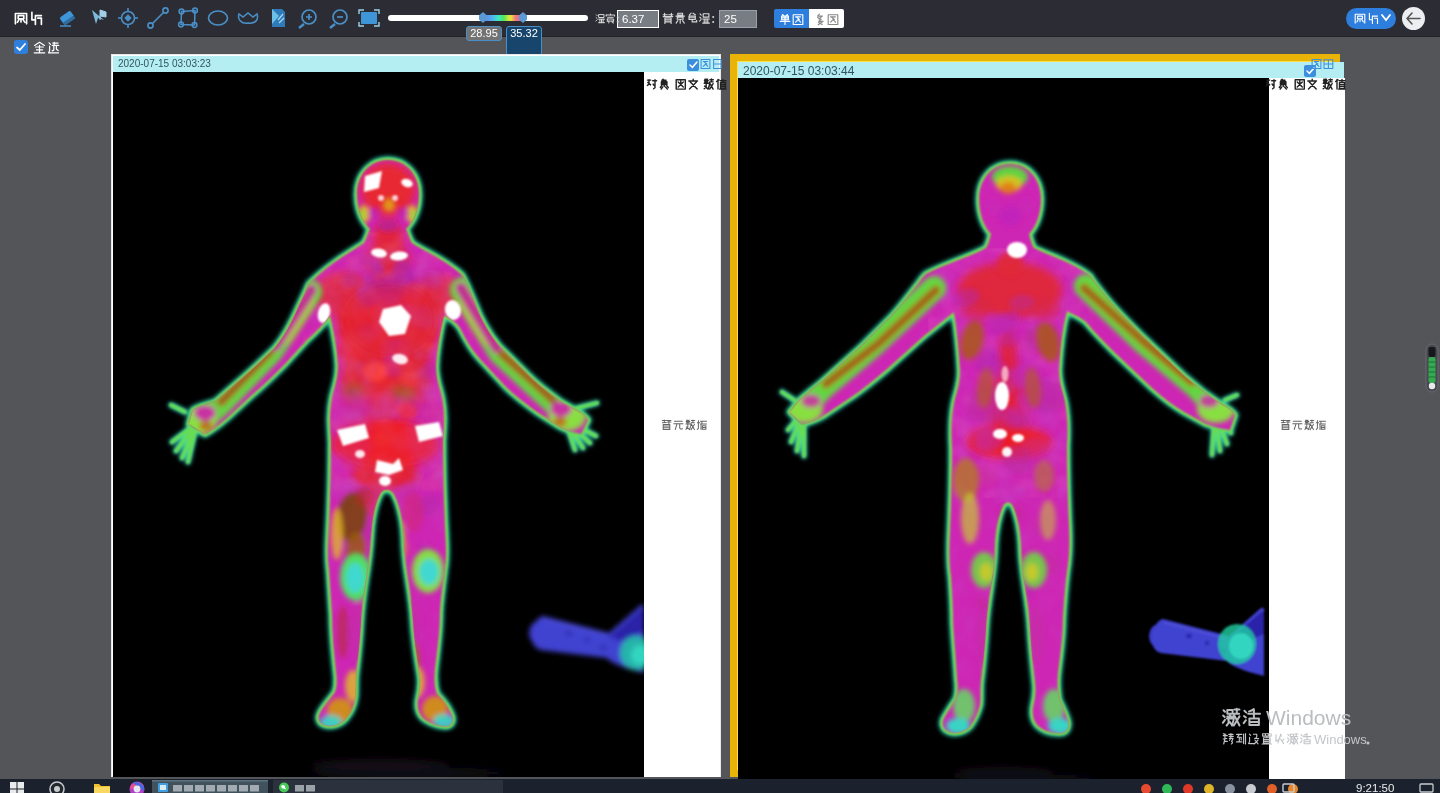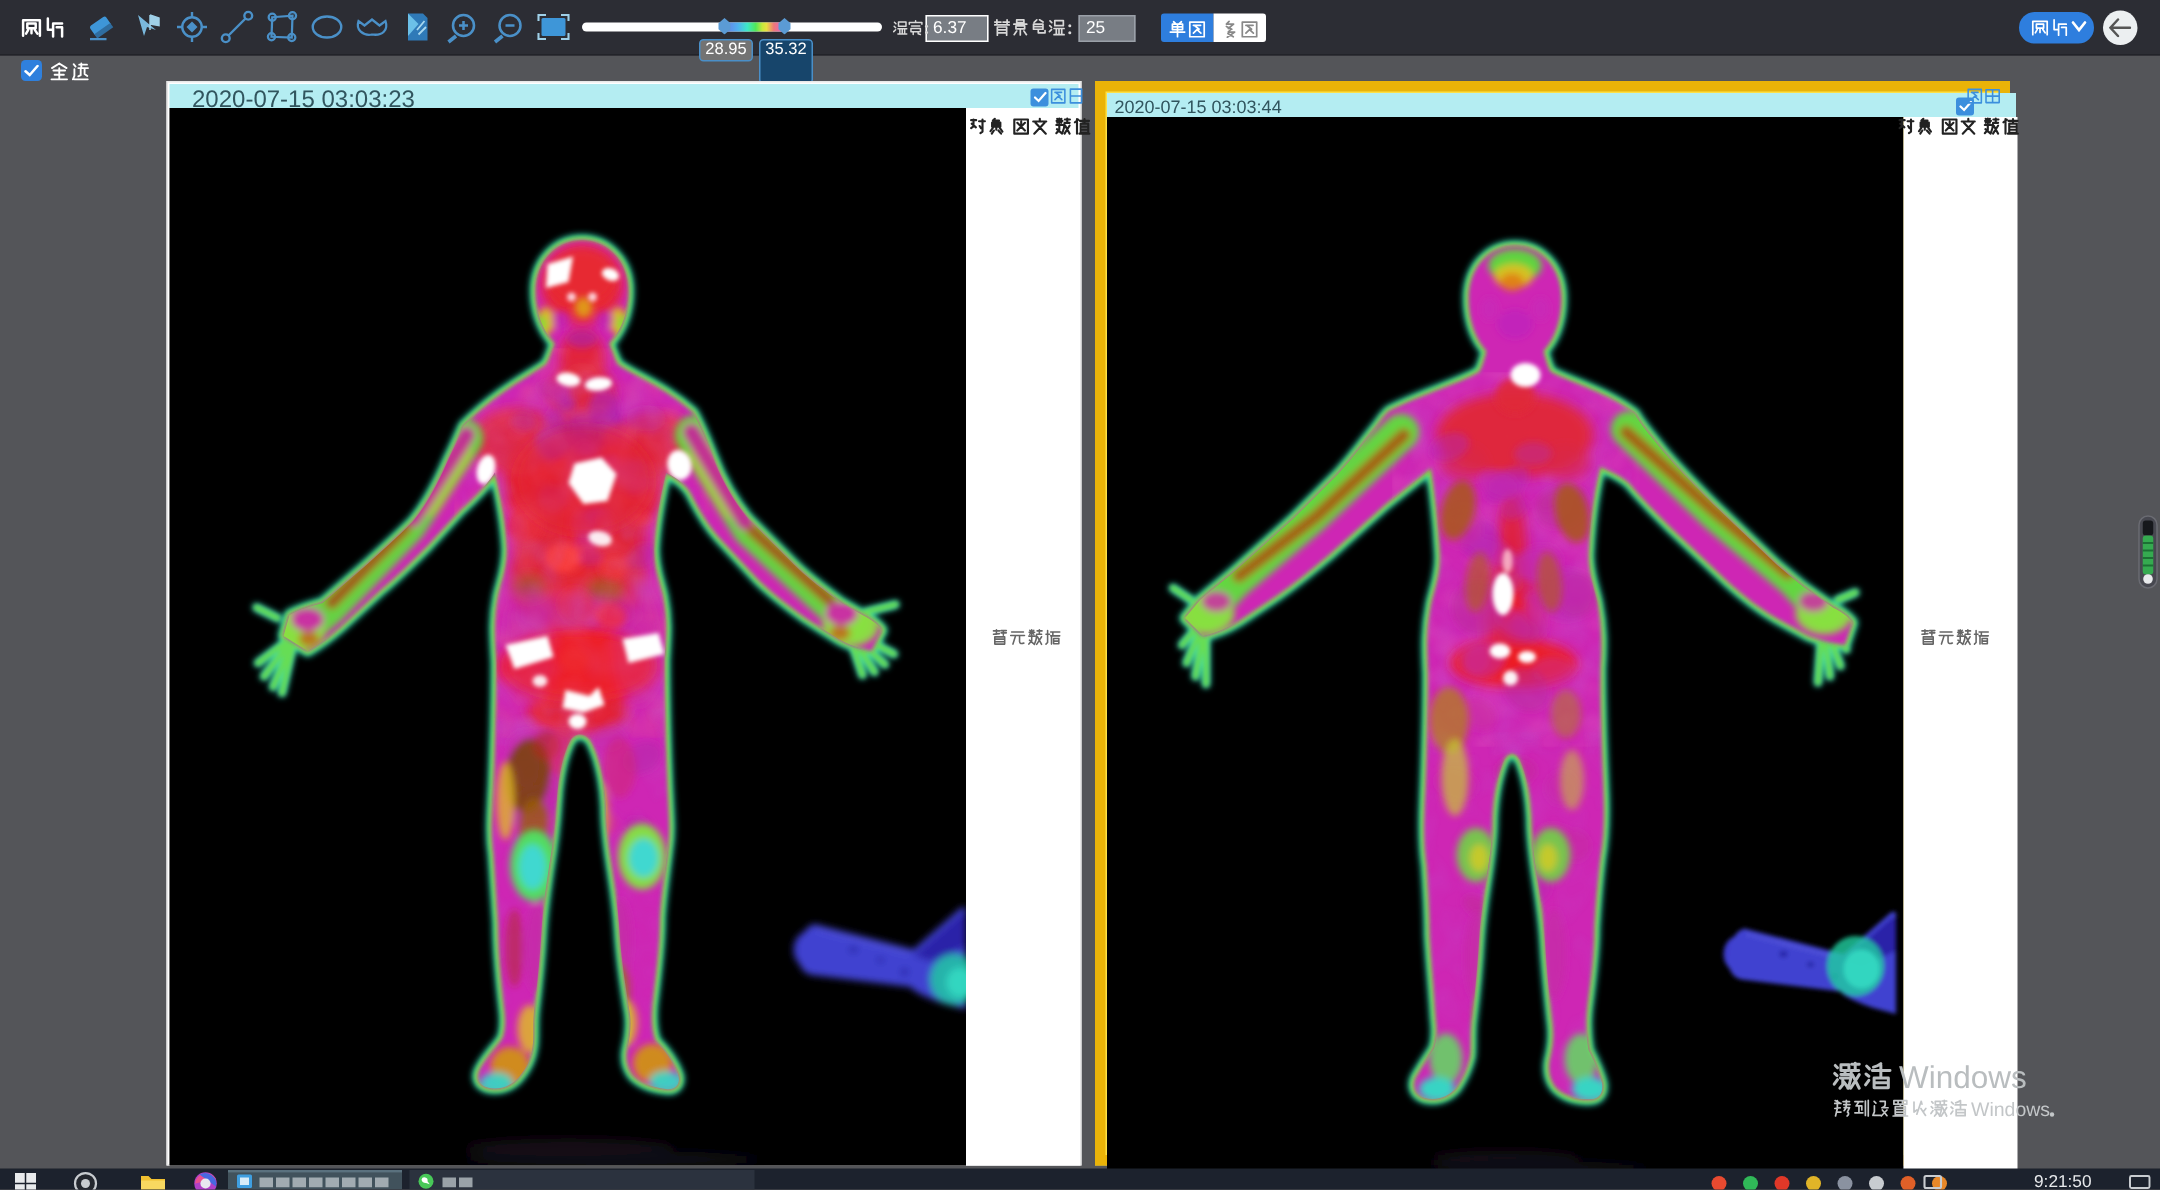--- a/index.html
+++ b/index.html
@@ -111,21 +111,21 @@
     <div class="abs" style="left:14px;top:40px;width:14px;height:14px;background:#2f80dd;border-radius:3px"></div>
     <svg class="abs" style="left:16px;top:43px" width="10" height="9" viewBox="0 0 10 9">
       <path d="M1 4.5 L3.8 7 L9 1" stroke="#fff" stroke-width="1.7" fill="none" stroke-linecap="round"></path>
     </svg>
     <svg style="position:absolute;left:33px;top:41px;z-index:6" width="30" height="16" viewBox="0 0 30 16">
       <path d="M 6.5 1.3 L 1.6 4.4 M 6.5 1.3 L 11.4 4.4 M 2.6 6.0 H 10.4 M 3.4 8.8 H 9.6 M 6.5 4.4 V 11.7 M 1.3 11.9 H 11.7" fill="none" stroke="#ffffff" stroke-width="1.24" stroke-linecap="round" stroke-linejoin="round"></path>
       <path d="M 16.1 1.8 L 17.4 3.4 M 16.6 5.2 V 9.6 L 15.6 11.9 M 16.6 11.9 L 25.5 11.9 M 19.8 2.1 H 25.0 M 21.2 1.3 V 4.4 M 19.2 4.4 H 25.7 M 20.8 4.4 V 9.1 L 19.2 9.9 M 23.4 4.4 V 8.3 L 25.2 9.6" fill="none" stroke="#ffffff" stroke-width="1.24" stroke-linecap="round" stroke-linejoin="round"></path>
     </svg>
     <div class="abs" style="left:111px;top:54px;width:610px;height:723px;background:#fff;border:1px solid #e8e8e8">
       <div class="abs" style="left:1px;top:1px;width:606px;height:16px;background:#b4edf2"></div>
-      <div class="abs" style="left:16px;top:2.5px;font-size:16px;color:#31555e">2020-07-15 03:03:23</div>
+      <div class="abs" style="left:6px;top:2.5px;font-size:10px;color:#31555e">2020-07-15 03:03:23</div>
       <div class="abs" style="left:575px;top:3.5px;width:12px;height:12px;background:#3c8fdd;border-radius:2px"></div>
       <svg class="abs" style="left:576.5px;top:6px" width="9" height="8" viewBox="0 0 9 8">
         <path d="M1 4 L3.4 6.3 L8 1" stroke="#fff" stroke-width="1.5" fill="none" stroke-linecap="round"></path>
       </svg>
       <div class="abs" style="left:1px;top:17px;width:531px;height:705px;background:#000;overflow:hidden">
         <svg width="531" height="705" viewBox="0 0 531 705" style="position:absolute;left:0;top:0">
           <defs>
             <filter id="b1a" x="-30%" y="-30%" width="160%" height="160%">
               <feGaussianBlur stdDeviation="2.2"></feGaussianBlur>
             </filter>

